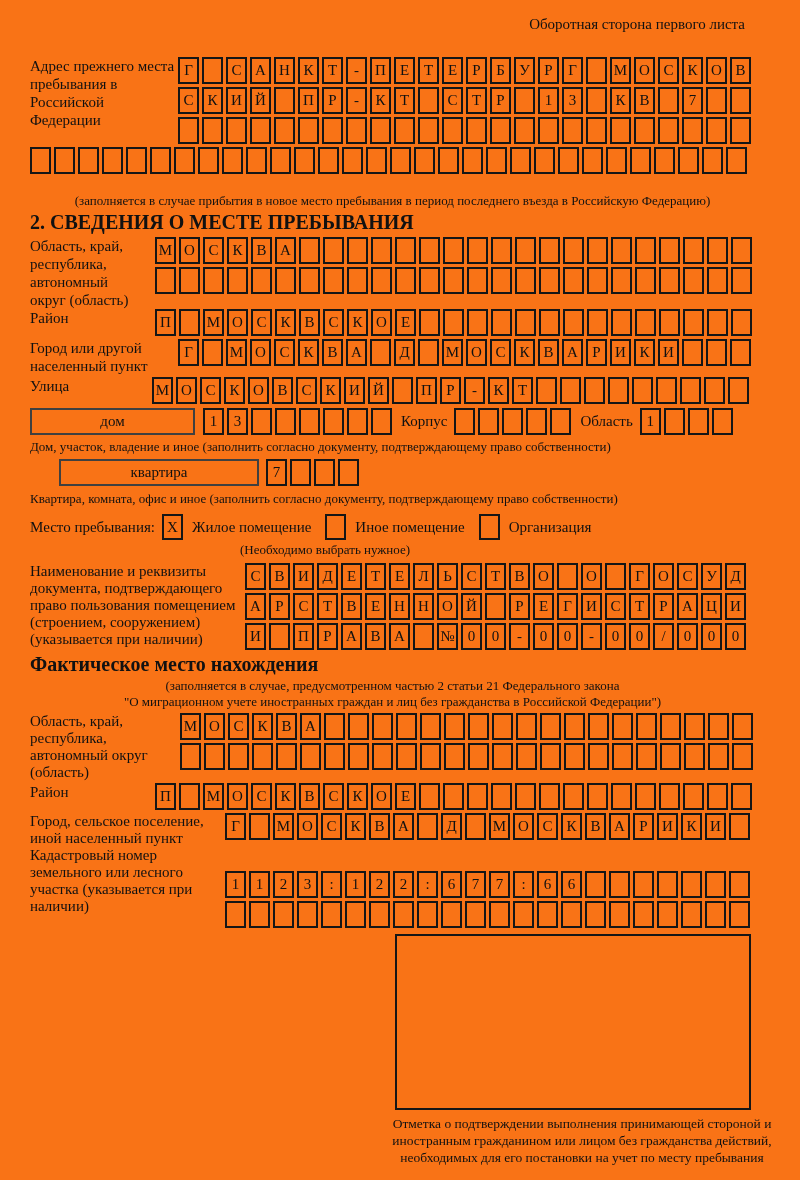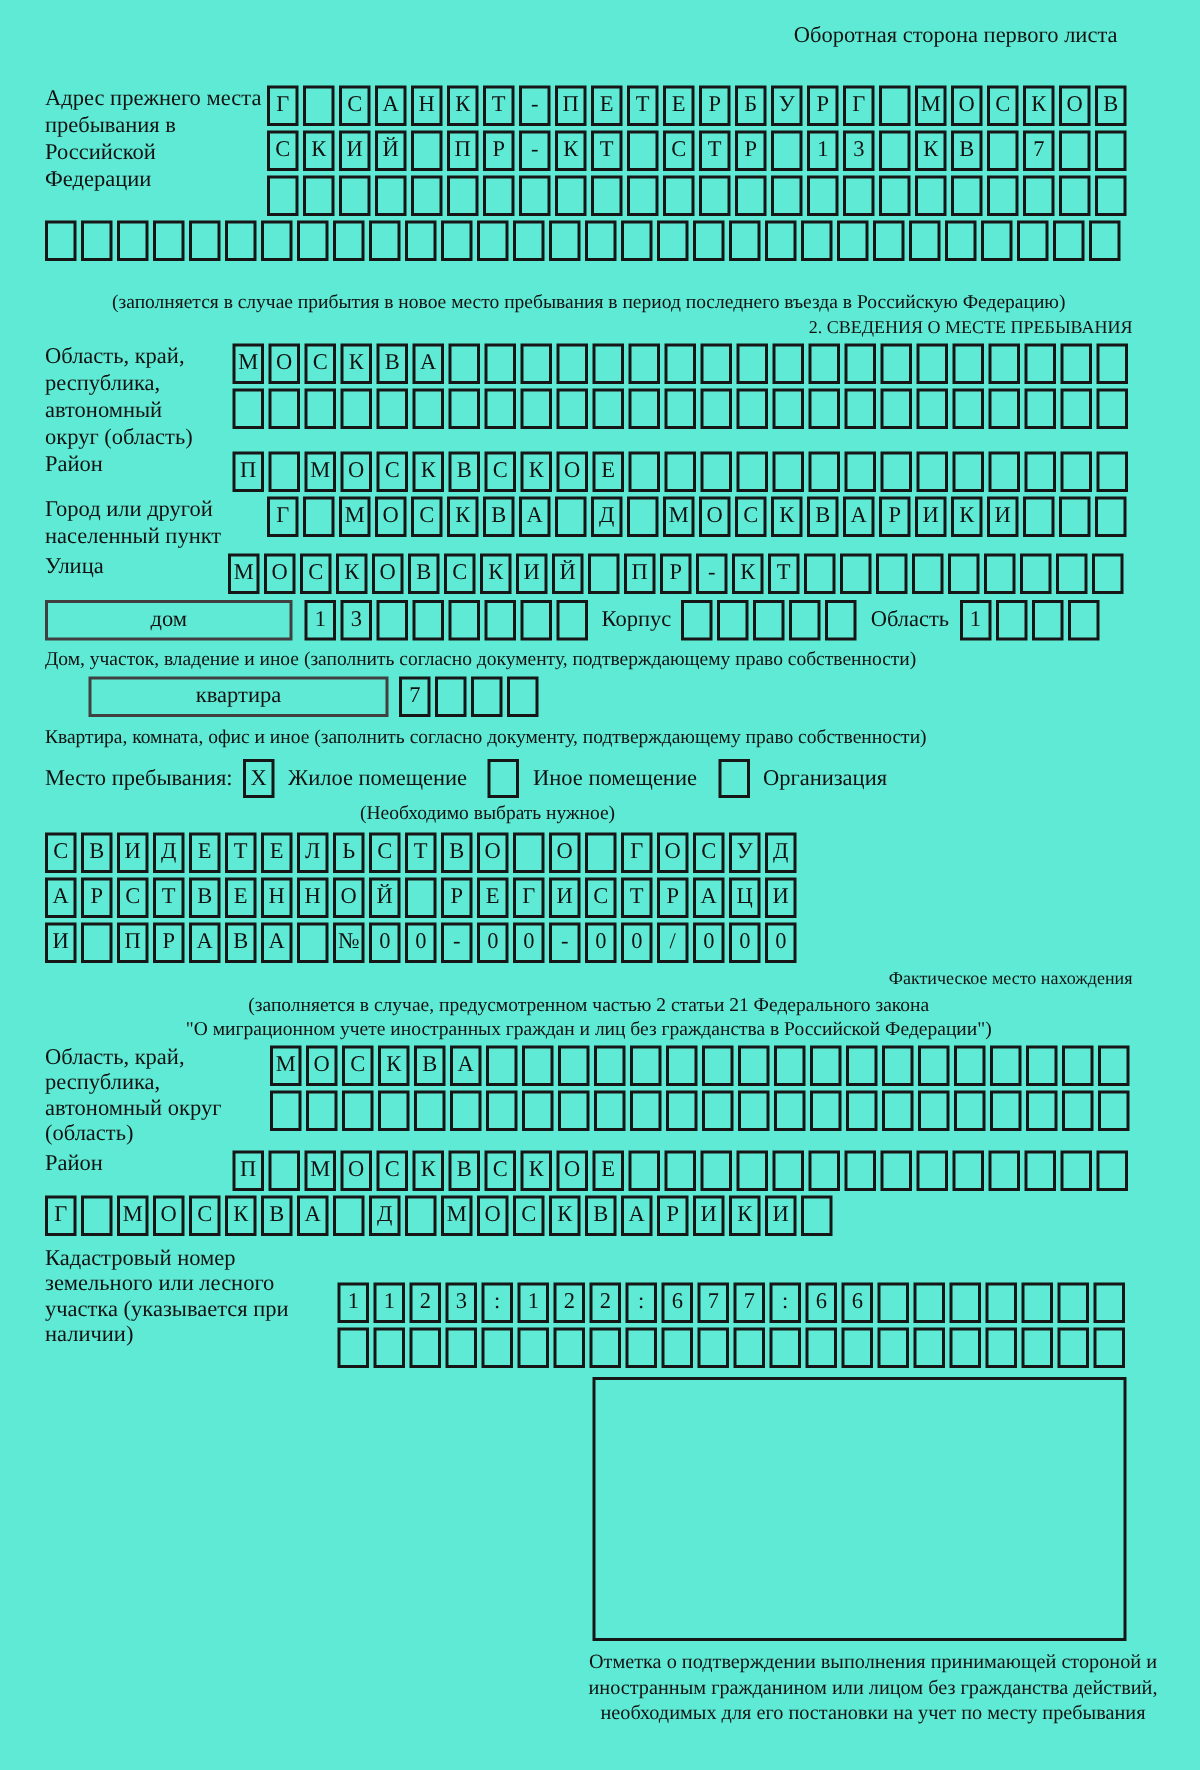--- a/index.html
+++ b/index.html
@@ -1,21 +1,21 @@
 <!DOCTYPE html>
 <html><head>
 <meta charset="utf-8">
 <style>
   * { margin:0; padding:0; box-sizing:border-box; }
   html,body { background:#ffffff; }
   .page {
     position:relative;
     width:800px; height:1180px;
     margin:0 auto;
-    background:#5eead4;
+    background:#f97316;
     color:#111;
     font-family:"Liberation Serif","DejaVu Serif",serif;
     padding:0 45px 0 30px;
     overflow:hidden;
   }
   .header-note {
     margin-top:16px;
     text-align:right;
     padding-right:10px;
     font-size:15px;
@@ -26,21 +26,21 @@
   .rows { display:flex; flex-direction:column; gap:3px; flex:none; }
   .boxrow { display:flex; gap:3px; flex:none; }
   .box {
     width:21px; height:27px; flex:none;
     border:2px solid #161616;
     display:flex; align-items:center; justify-content:center;
     font-size:15px; font-family:"Liberation Serif","DejaVu Serif",serif;
   }
   .caption { font-size:13px; line-height:16px; }
   .caption.center { text-align:center; }
-  .sec-title { text-align:right; font-weight:normal; font-size:12px; }
+  .sec-title { text-align:left; font-weight:bold; font-size:20px; }
   .bigbox {
     height:27px; border:2px solid #404040; flex:none;
     display:flex; align-items:center; justify-content:center;
     font-size:15px;
   }
   .checkbox {
     width:21px; height:26px; flex:none;
     border:2px solid #161616;
     display:flex; align-items:center; justify-content:center;
     font-size:15px;
@@ -419,20 +419,21 @@
     <span class="checkbox">X</span>
     <span class="opt-label">Жилое помещение</span>
     <span class="checkbox"></span>
     <span class="opt-label">Иное помещение</span>
     <span class="checkbox"></span>
     <span class="opt-label">Организация</span>
   </div>
   <div class="caption mesto-note">(Необходимо выбрать нужное)</div>
 
   <div class="field docs">
+    <div class="f-label">Наименование и реквизиты документа, подтверждающего право пользования помещением (строением, сооружением) (указывается при наличии)</div>
     <div class="rows">
       <div class="boxrow">
           <span class="box">С</span>
           <span class="box">В</span>
           <span class="box">И</span>
           <span class="box">Д</span>
           <span class="box">Е</span>
           <span class="box">Т</span>
           <span class="box">Е</span>
           <span class="box">Л</span>
@@ -586,20 +587,21 @@
         <span class="box"></span>
         <span class="box"></span>
         <span class="box"></span>
         <span class="box"></span>
         <span class="box"></span>
         <span class="box"></span>
       </div>
   </div>
 
   <div class="field fgorod">
+    <div class="f-label">Город, сельское поселение, иной населенный пункт</div>
     <div class="boxrow">
         <span class="box">Г</span>
         <span class="box"></span>
         <span class="box">М</span>
         <span class="box">О</span>
         <span class="box">С</span>
         <span class="box">К</span>
         <span class="box">В</span>
         <span class="box">А</span>
         <span class="box"></span>

